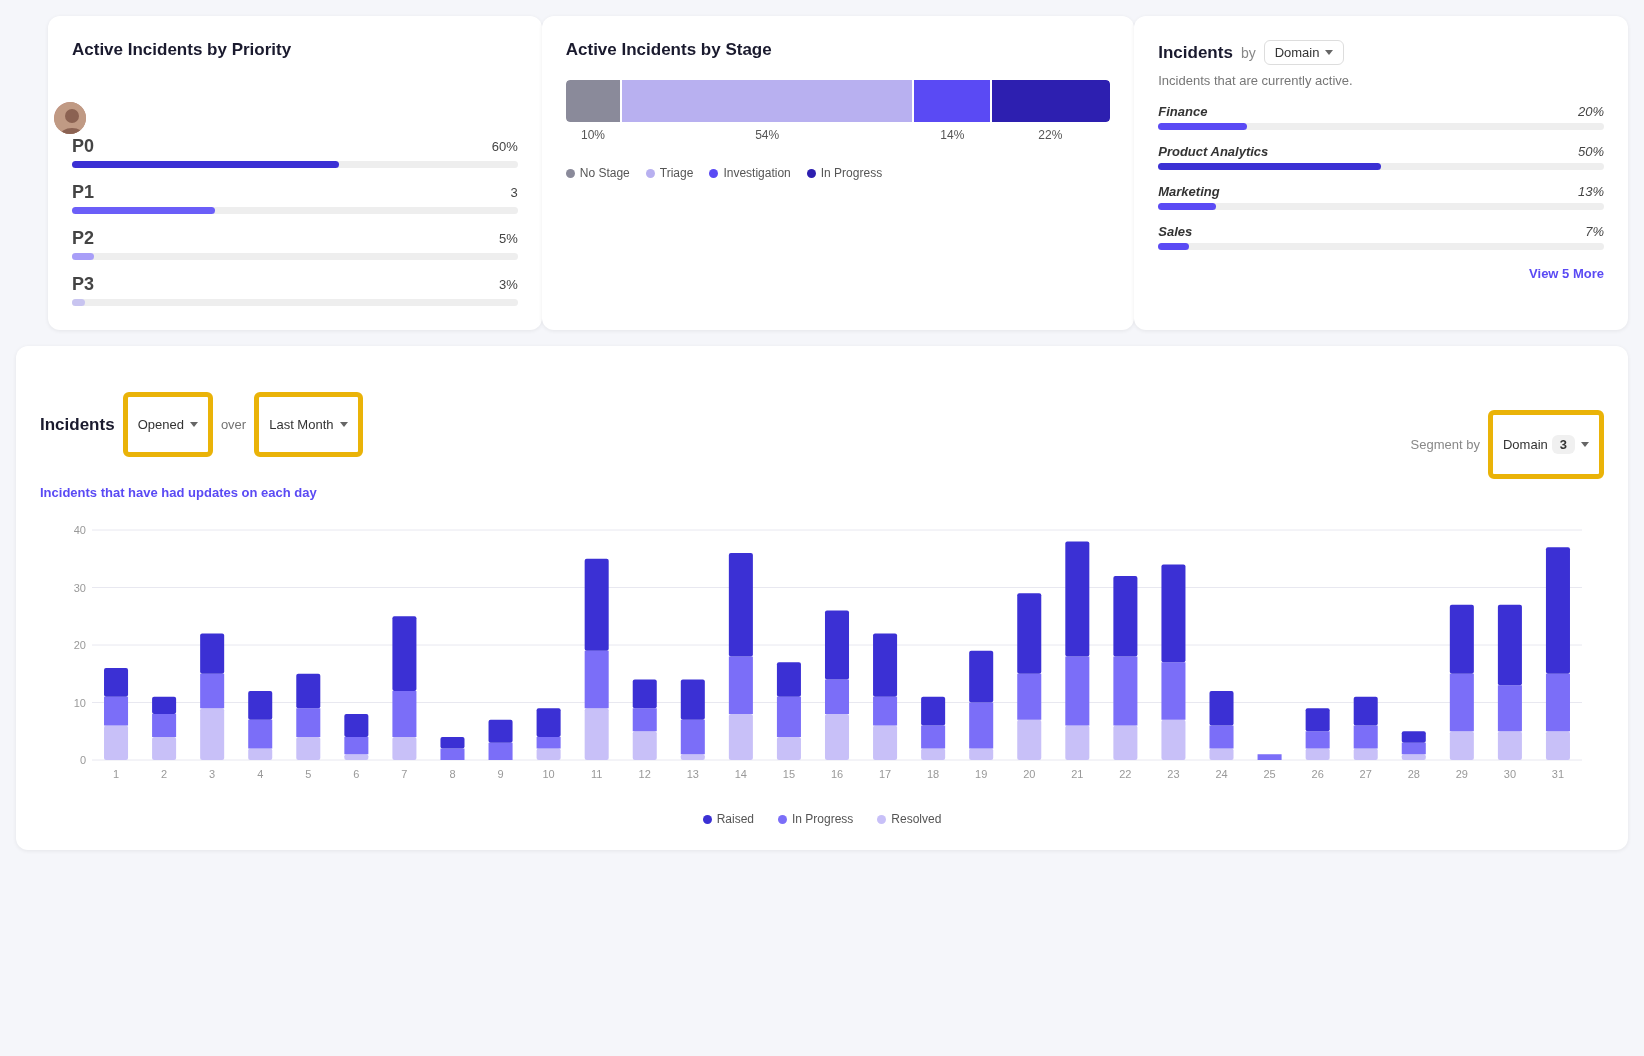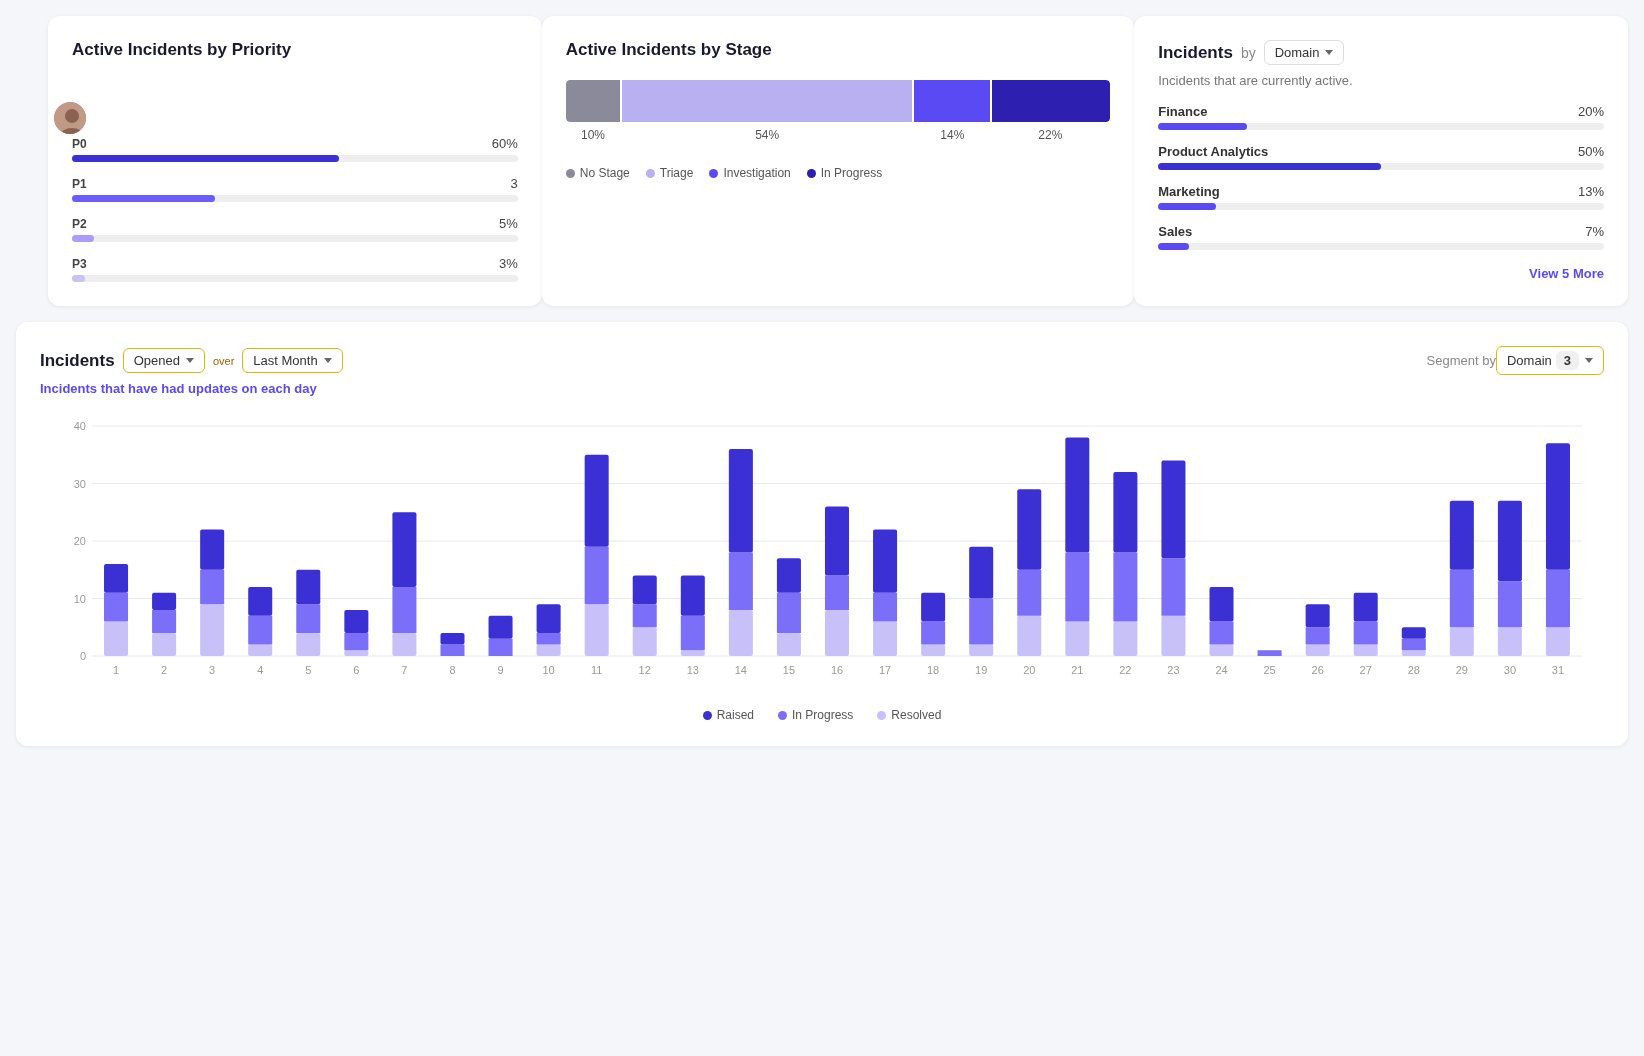--- a/index.html
+++ b/index.html
@@ -79,21 +79,21 @@
       gap: 4px;
     }
 
     .priority-label-row {
       display: flex;
       justify-content: space-between;
       align-items: center;
     }
 
     .priority-label {
-      font-size: 12px;
+      font-size: 18px;
       font-weight: 600;
       color: #444;
     }
 
     .priority-pct {
       font-size: 13px;
       color: #444;
     }
 
     .bar-track {
@@ -194,20 +194,21 @@
     .domain-subtitle {
       font-size: 13px;
       color: #777;
       margin-bottom: 16px;
     }
 
     .domain-rows {
       display: flex;
       flex-direction: column;
       gap: 14px;
+      font-style: italic;
     }
 
     .domain-row {
       display: flex;
       flex-direction: column;
       gap: 4px;
     }
 
     .domain-label-row {
       display: flex;
@@ -258,45 +259,47 @@
     .chart-title {
       font-size: 17px;
       font-weight: 700;
       color: #1a1a2e;
     }
 
     .dropdown-btn {
       display: flex;
       align-items: center;
       gap: 4px;
-      border: 1px solid #eab308;
+      border: 5px solid #eab308;
       border-radius: 6px;
-      padding: 4px 10px;
+      padding: 20px 10px;
       font-size: 13px;
       color: #333;
       cursor: pointer;
       background: #fff;
     }
 
     .chart-subtitle {
       font-size: 13px;
       color: #777;
       margin-bottom: 20px;
     }
 
     .chart-subtitle span {
       color: #5a4af4;
       font-weight: 700;
     }
 
     .segment-by {
       display: flex;
       align-items: center;
+      gap: 8px;
       font-size: 13px;
       color: #888;
+      margin-top: 40px;
     }
 
     .segment-badge {
       background: #f0f0f0;
       border-radius: 6px;
       padding: 2px 8px;
       font-size: 13px;
       font-weight: 600;
       color: #333;
     }
@@ -497,21 +500,21 @@
   </div>
 
   <div class="bottom-card">
     <div class="chart-header">
       <div class="chart-header-left">
         <span class="chart-title">Incidents</span>
         <button class="dropdown-btn">
           <span>Opened</span>
           <span class="chevron"></span>
         </button>
-        <span style="font-size:11px;color:#a16207;">over</span>
+        <span style="font-size:13px;color:#737373;">over</span>
         <button class="dropdown-btn">
           <span>Last Month</span>
           <span class="chevron"></span>
         </button>
       </div>
       <div class="segment-by">
         <span>Segment by</span>
         <button class="dropdown-btn">
           <span>Domain</span>
           <span class="segment-badge">3</span>

